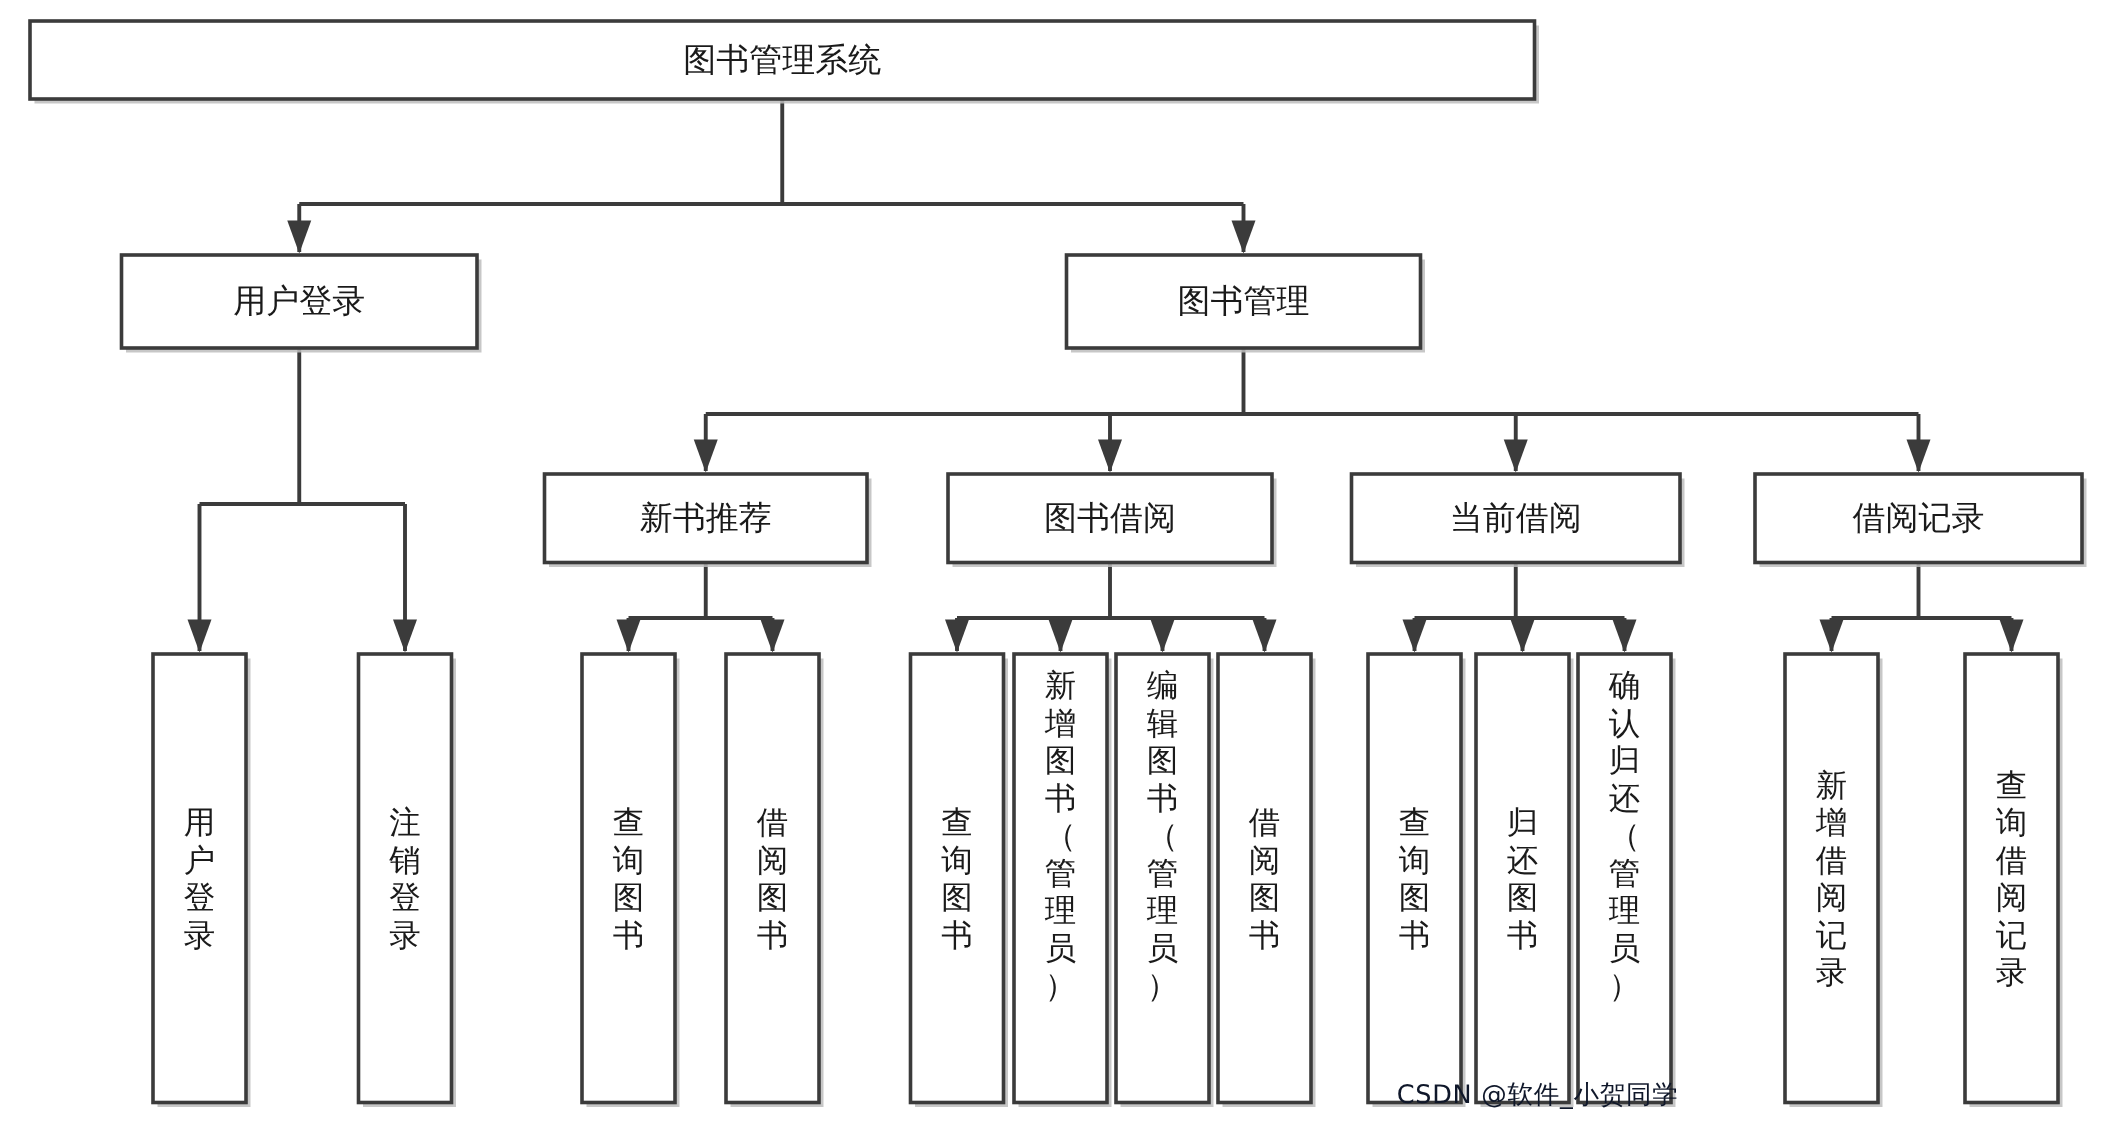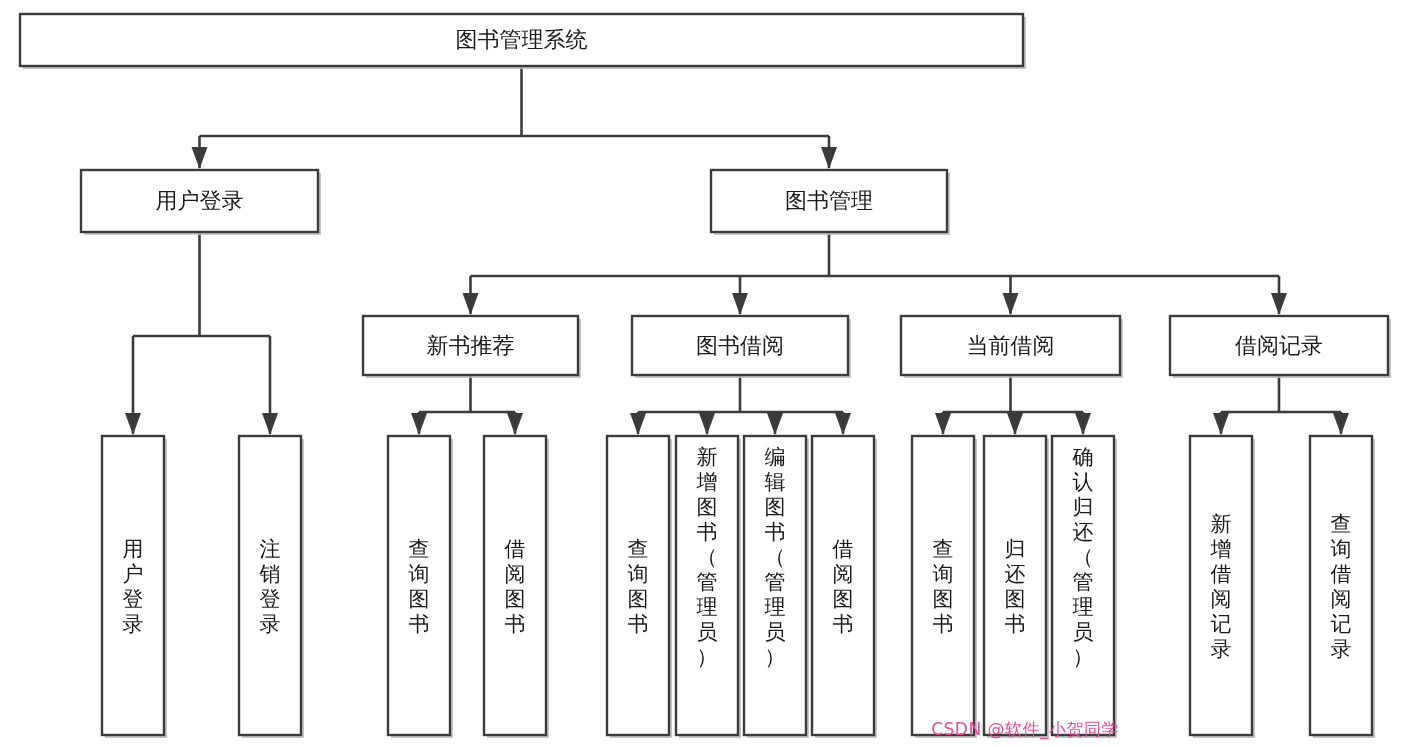--- a/index.html
+++ b/index.html
@@ -57,21 +57,21 @@
     font-size: 21px;
     fill: #1a1a1a;
     text-anchor: middle;
   }
   .watermark-text {
     position: absolute;
     right: 10px;
     bottom: 6px;
     font-family: "DejaVu Sans", "Liberation Sans", sans-serif;
     font-size: 17px;
-    color: #ec4899;
+    color: #0f172a;
     white-space: nowrap;
     letter-spacing: 0.5px;
     user-select: none;
   }
 </style>
 </head>
 <body>
 
 <div id="diagram-root">
   <svg id="tree-svg" viewBox="0 0 1405 747" xmlns="http://www.w3.org/2000/svg">

